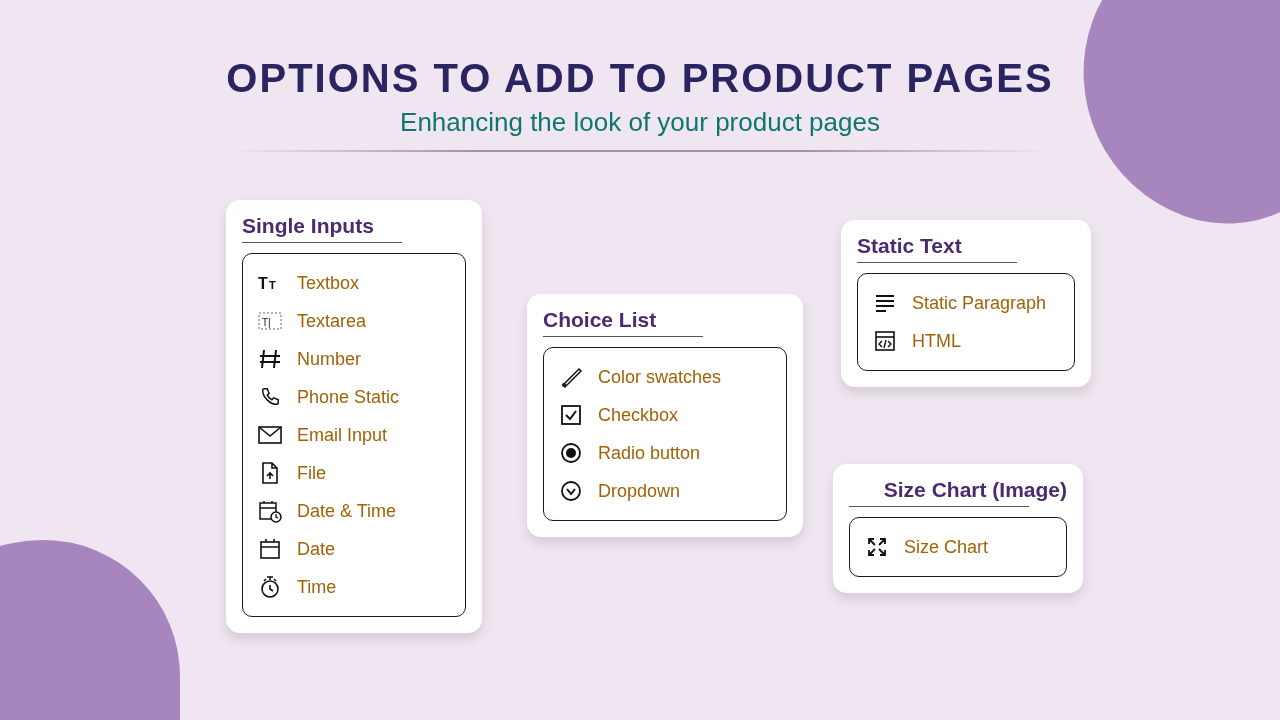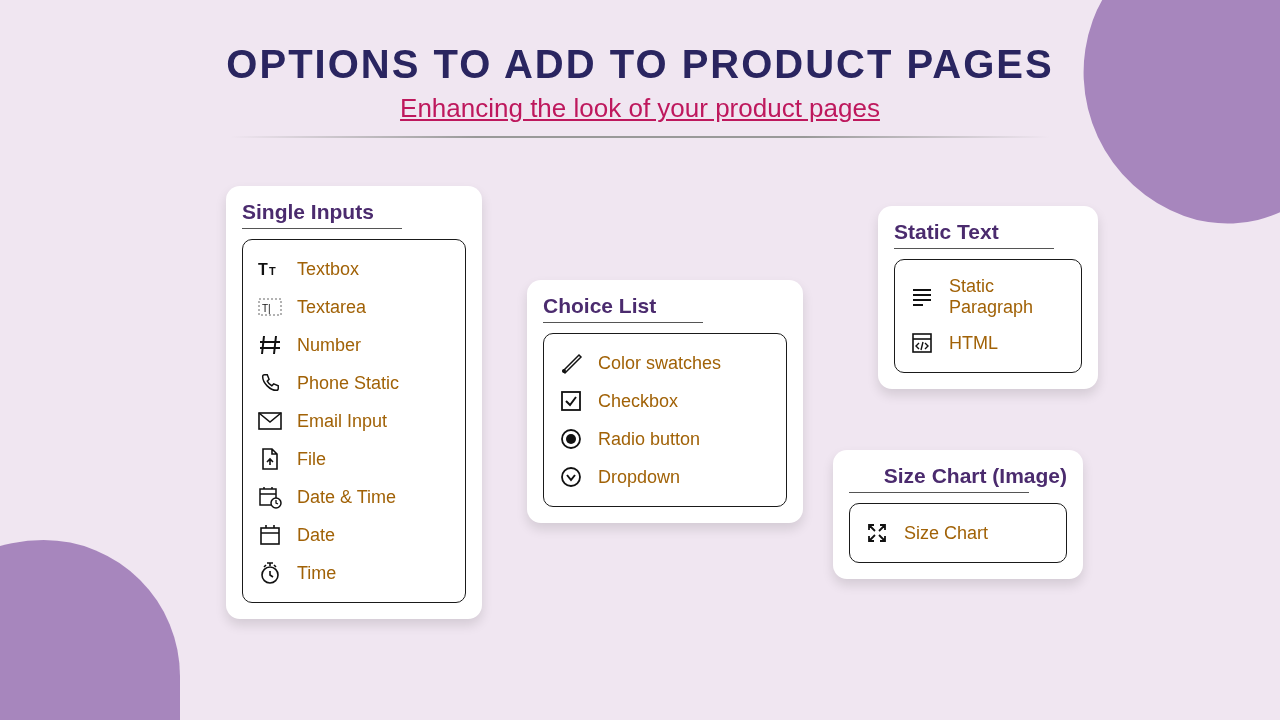--- a/index.html
+++ b/index.html
@@ -25,35 +25,34 @@
   position: absolute;
   bottom: -120px;
   left: -120px;
   width: 300px;
   height: 300px;
   background: #a786bd;
   border-radius: 60% 50% 40% 50%;
 }
 .header {
   text-align: center;
-  padding-top: 42px;
+  padding-top: 56px;
   position: relative;
   z-index: 2;
 }
 .title {
   font-size: 40px;
   font-weight: 800;
   letter-spacing: 2px;
   color: #2a2560;
 }
 .subtitle {
   font-size: 26px;
-  color: #be185d;
+  color: #0f766e;
   margin-top: 6px;
-  text-decoration: underline;
 }
 .divider {
   width: 820px;
   height: 2px;
   background: linear-gradient(to right, rgba(0,0,0,0), #999 30%, #999 70%, rgba(0,0,0,0));
   margin: 12px auto 0;
 }
 .cards-area {
   position: relative;
   width: 100%;
@@ -97,21 +96,21 @@
   align-items: center;
   justify-content: center;
   flex-shrink: 0;
 }
 .item-label {
   font-size: 18px;
   color: #a16207;
 }
 .card-single { top: 48px; left: 226px; width: 256px; }
 .card-choice { top: 142px; left: 527px; width: 276px; }
-.card-static { top: 68px; left: 878px; width: 220px; }
+.card-static { top: 68px; left: 841px; width: 250px; }
 .card-size { top: 312px; left: 833px; width: 250px; text-align: right; }
 svg { display: block; }
 </style>
 </head>
 <body>
 
 <div class="blob-top"></div>
 <div class="blob-bottom"></div>
 
 <div class="header">

